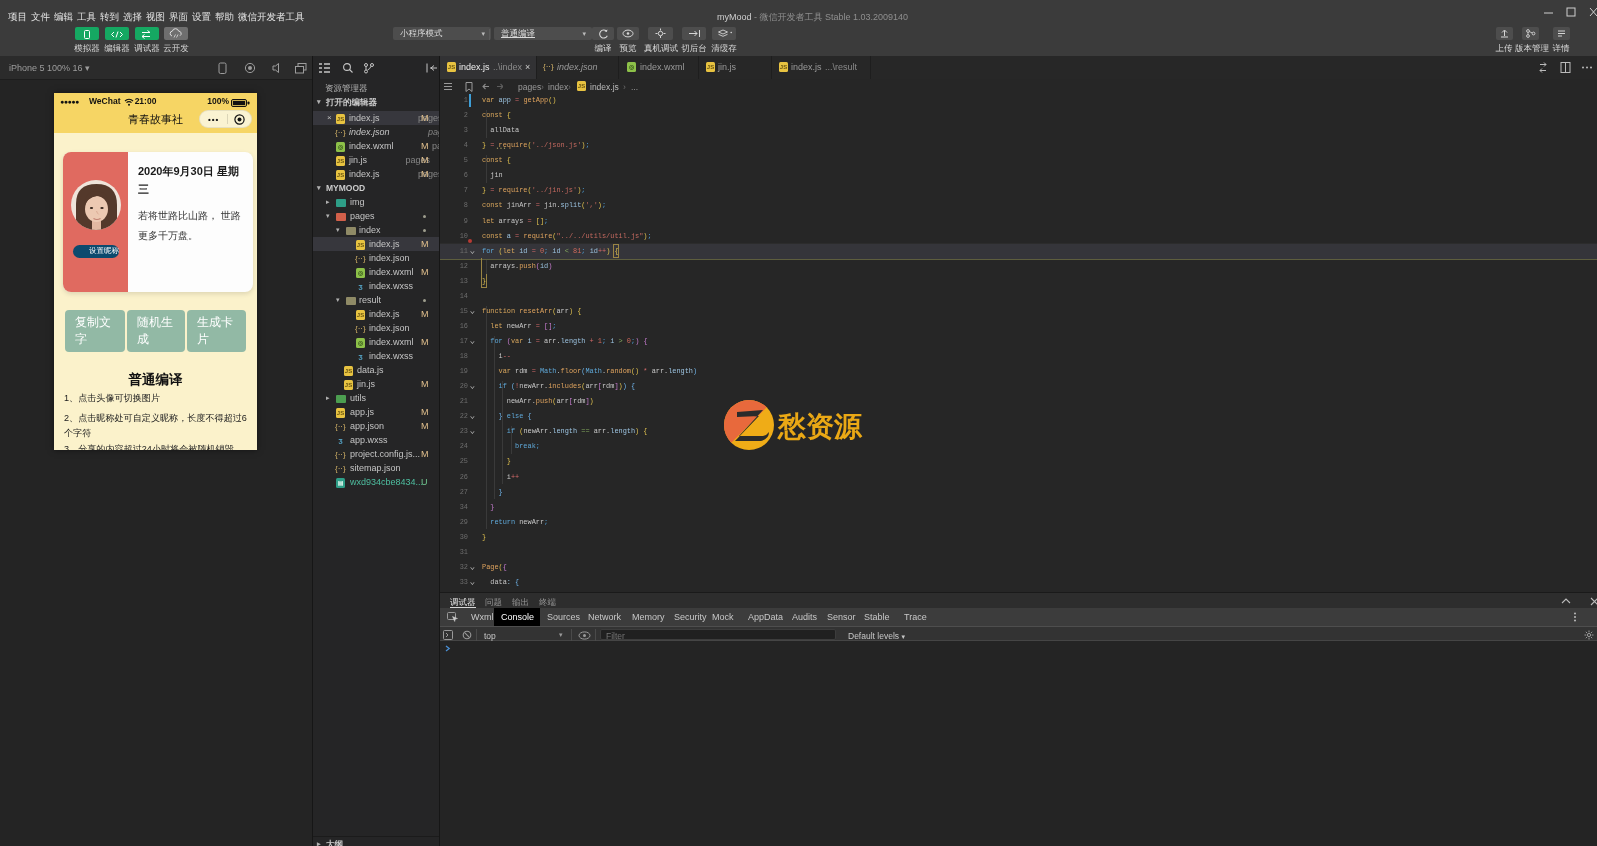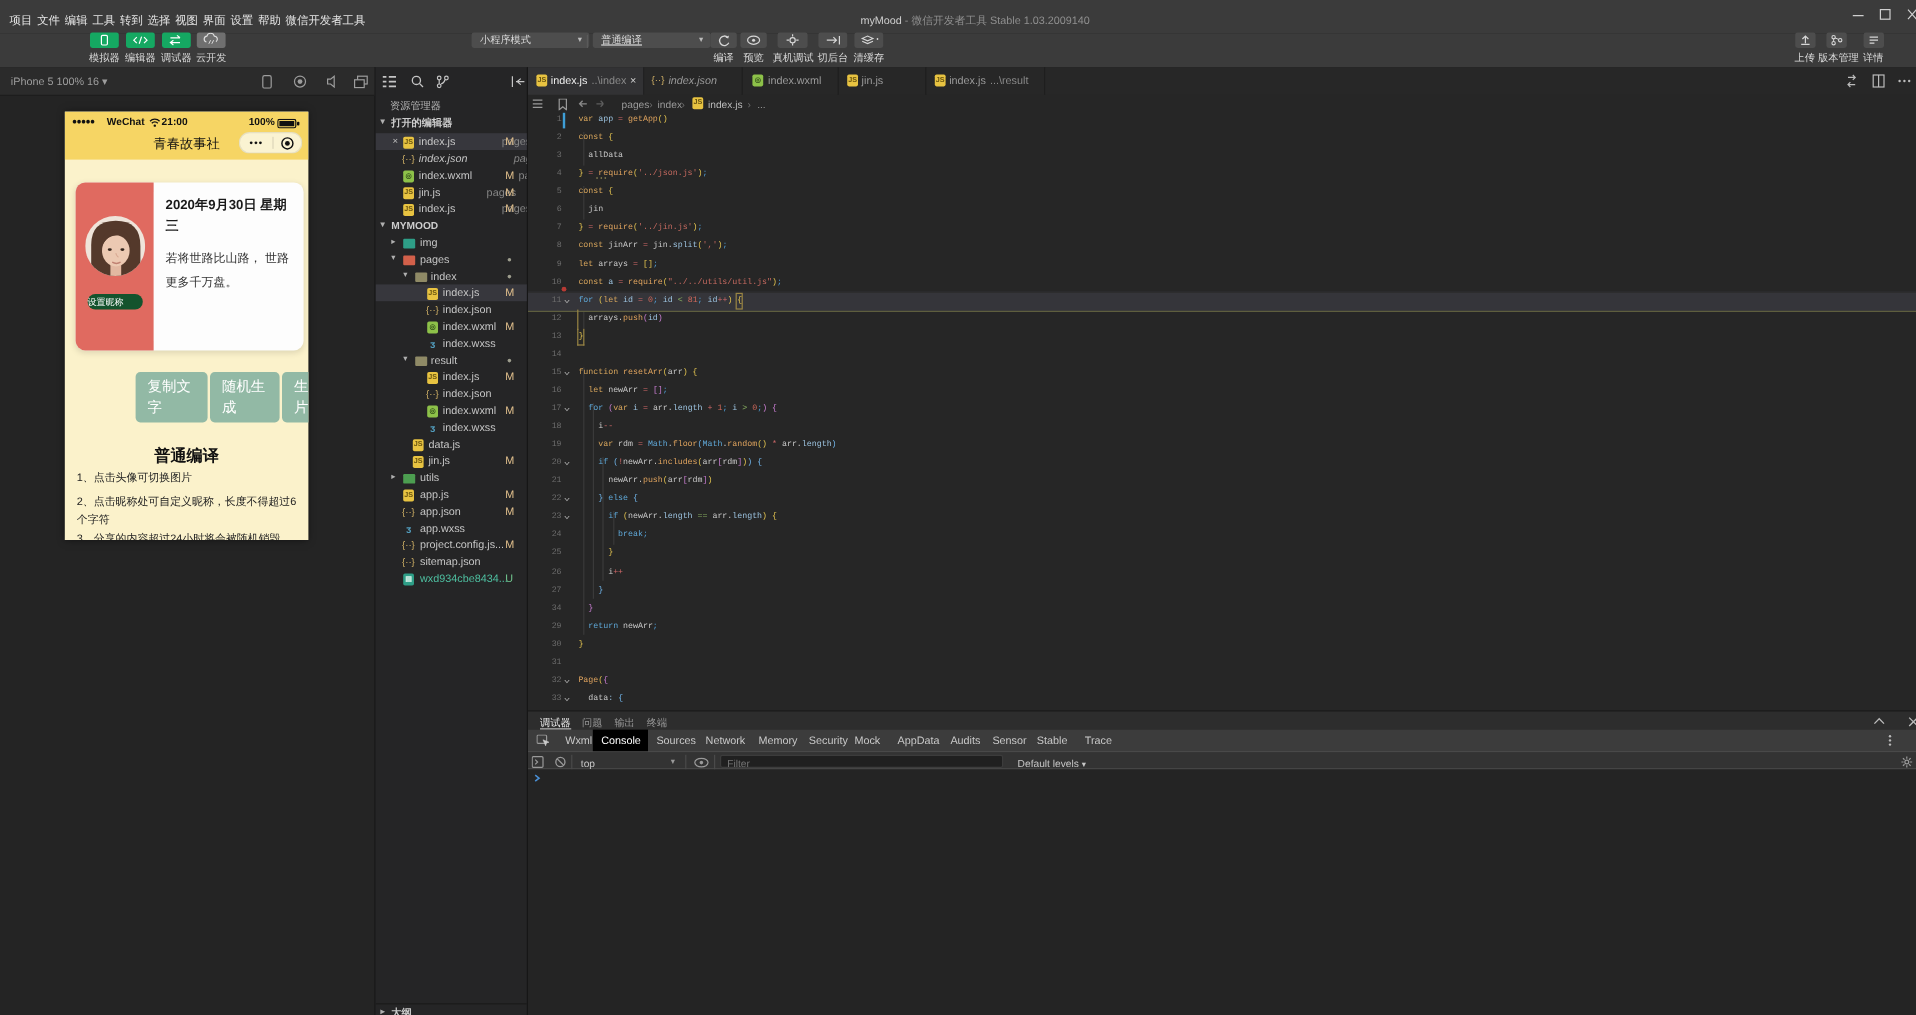--- a/index.html
+++ b/index.html
@@ -25,25 +25,25 @@
   #simname{position:absolute;left:9px;top:7px;font-size:9px;color:#9d9d9d;}
   
   #phone{position:absolute;left:54px;top:37px;width:203px;height:357px;background:#fbf2cb;overflow:hidden;box-shadow:0 0 6px rgba(0,0,0,.5);}
   #phead{position:absolute;left:0;top:0;width:100%;height:40px;background:#f6d564;}
   #pstatus{position:absolute;left:0;top:3px;width:100%;height:12px;font-size:8.5px;color:#111;font-weight:bold;}
   #ptitle{position:absolute;left:0;top:19px;width:100%;text-align:center;font-size:11px;color:#111;}
   #capsule{position:absolute;right:5px;top:17px;width:53px;height:18px;border-radius:9px;background:#faf3d2;border:1px solid rgba(0,0,0,.08);box-sizing:border-box;}
   
   #card{position:absolute;left:9px;top:59px;width:190px;height:140px;border-radius:8px;background:#fdfdfd;box-shadow:0 2px 5px rgba(0,0,0,.12);}
   #cardred{position:absolute;left:0;top:0;width:65px;height:140px;background:#e06a60;border-radius:8px 0 0 8px;}
-  #nickpill{position:absolute;left:10px;top:93px;width:46px;height:13px;border-radius:7px;background:#14532d;color:#fff;font-size:7.5px;text-align:left;line-height:13px;}
+  #nickpill{position:absolute;left:10px;top:93px;width:46px;height:13px;border-radius:7px;background:#0c4a6e;color:#fff;font-size:7.5px;text-align:right;line-height:13px;font-family:Liberation Mono, monospace;}
   #cardtitle{position:absolute;left:75px;top:10px;width:112px;font-size:11px;font-weight:bold;color:#1a1a1a;line-height:18px;white-space:nowrap;}
   #cardbody{position:absolute;left:75px;top:54px;width:112px;font-size:10px;color:#333;line-height:20px;white-space:nowrap;}
   
-  .gbtn{position:absolute;top:217px;height:42px;background:#92b9a5;border-radius:4px;color:#fff;font-size:12px;line-height:17px;padding:4px 0 0 10px;box-sizing:border-box;margin-left:48px;}
+  .gbtn{position:absolute;top:217px;height:42px;background:#92b9a5;border-radius:4px;color:#fff;font-size:12px;line-height:17px;padding:4px 0 0 10px;box-sizing:border-box;}
   #usage{position:absolute;left:0;top:278px;width:100%;text-align:center;font-size:13.5px;font-weight:bold;color:#111;}
   .uline{position:absolute;left:10px;width:193px;font-size:9.1px;color:#222;white-space:nowrap;}
   
   #treepanel{left:313px;top:56px;width:127px;height:790px;background:#252526;border-right:1px solid #161616;box-sizing:border-box;overflow:hidden;}
   .thicn{position:absolute;top:5px;color:#c5c5c5;font-size:11px;}
   #treetitle{position:absolute;left:12px;top:27px;font-size:8.5px;color:#b4b4b4;}
   .trow{position:absolute;left:0;width:127px;height:14px;font-size:9px;color:#c5c5c5;line-height:14px;}
   .trow.sel{background:#37373d;}
   .trow .nm{position:absolute;white-space:nowrap;}
   .trow .pth{color:#868686;padding-left:36px;}
@@ -534,20 +534,28 @@
       <div class="cl" style="top:346.4px">        <span class="k2">break</span><span class="sc">;</span></div>
       <div class="cl" style="top:361.4px">      <span class="b1">}</span></div>
       <div class="cl" style="top:376.5px">      <span class="id">i</span><span class="op">++</span></div>
       <div class="cl" style="top:391.6px">    <span class="b3">}</span></div>
       <div class="cl" style="top:406.6px">  <span class="b2">}</span></div>
       <div class="cl" style="top:421.7px">  <span class="k2">return</span> <span class="id">newArr</span><span class="sc">;</span></div>
       <div class="cl" style="top:436.7px"><span class="b1">}</span></div>
       <div class="cl" style="top:466.9px"><span class="fn">Page</span><span class="b1">(</span><span class="b2">{</span></div>
       <div class="cl" style="top:481.9px">  <span class="id">data</span><span class="ib">:</span> <span class="b3">{</span></div>
     </div>
+    <div id="wmark">
+      <svg width="200" height="60" viewBox="0 0 200 60">
+        <circle cx="26" cy="29" r="25" fill="#efac17"></circle>
+        <path d="M8.3 46.7 A25 25 0 0 1 43.7 11.3 L26 29 Z" fill="#e8693c"></path>
+        <path d="M14 16 L40 14 L16 40 L40 40 Q44 39 46 36 Q46 43 38 45 L12 45 L36 20 L14 21 Z" fill="#2b2b2b"></path>
+        <text x="55" y="40" font-family="Liberation Sans,sans-serif" font-size="28" font-weight="bold" fill="#eaa815">愁资源</text>
+      </svg>
+    </div>
   </div>
 
   <div class="abs" id="debug">
     <div id="drow1">
       <span class="d1t" style="left:10px;color:#e8e8e8">调试器</span>
       <div class="abs" style="left:10px;top:13.5px;width:26px;height:1.5px;background:#d7d7d7"></div>
       <span class="d1t" style="left:45px">问题</span>
       <span class="d1t" style="left:72px">输出</span>
       <span class="d1t" style="left:99px">终端</span>
       <svg style="position:absolute;left:1120px;top:4px" width="40" height="9" viewBox="0 0 40 9">

